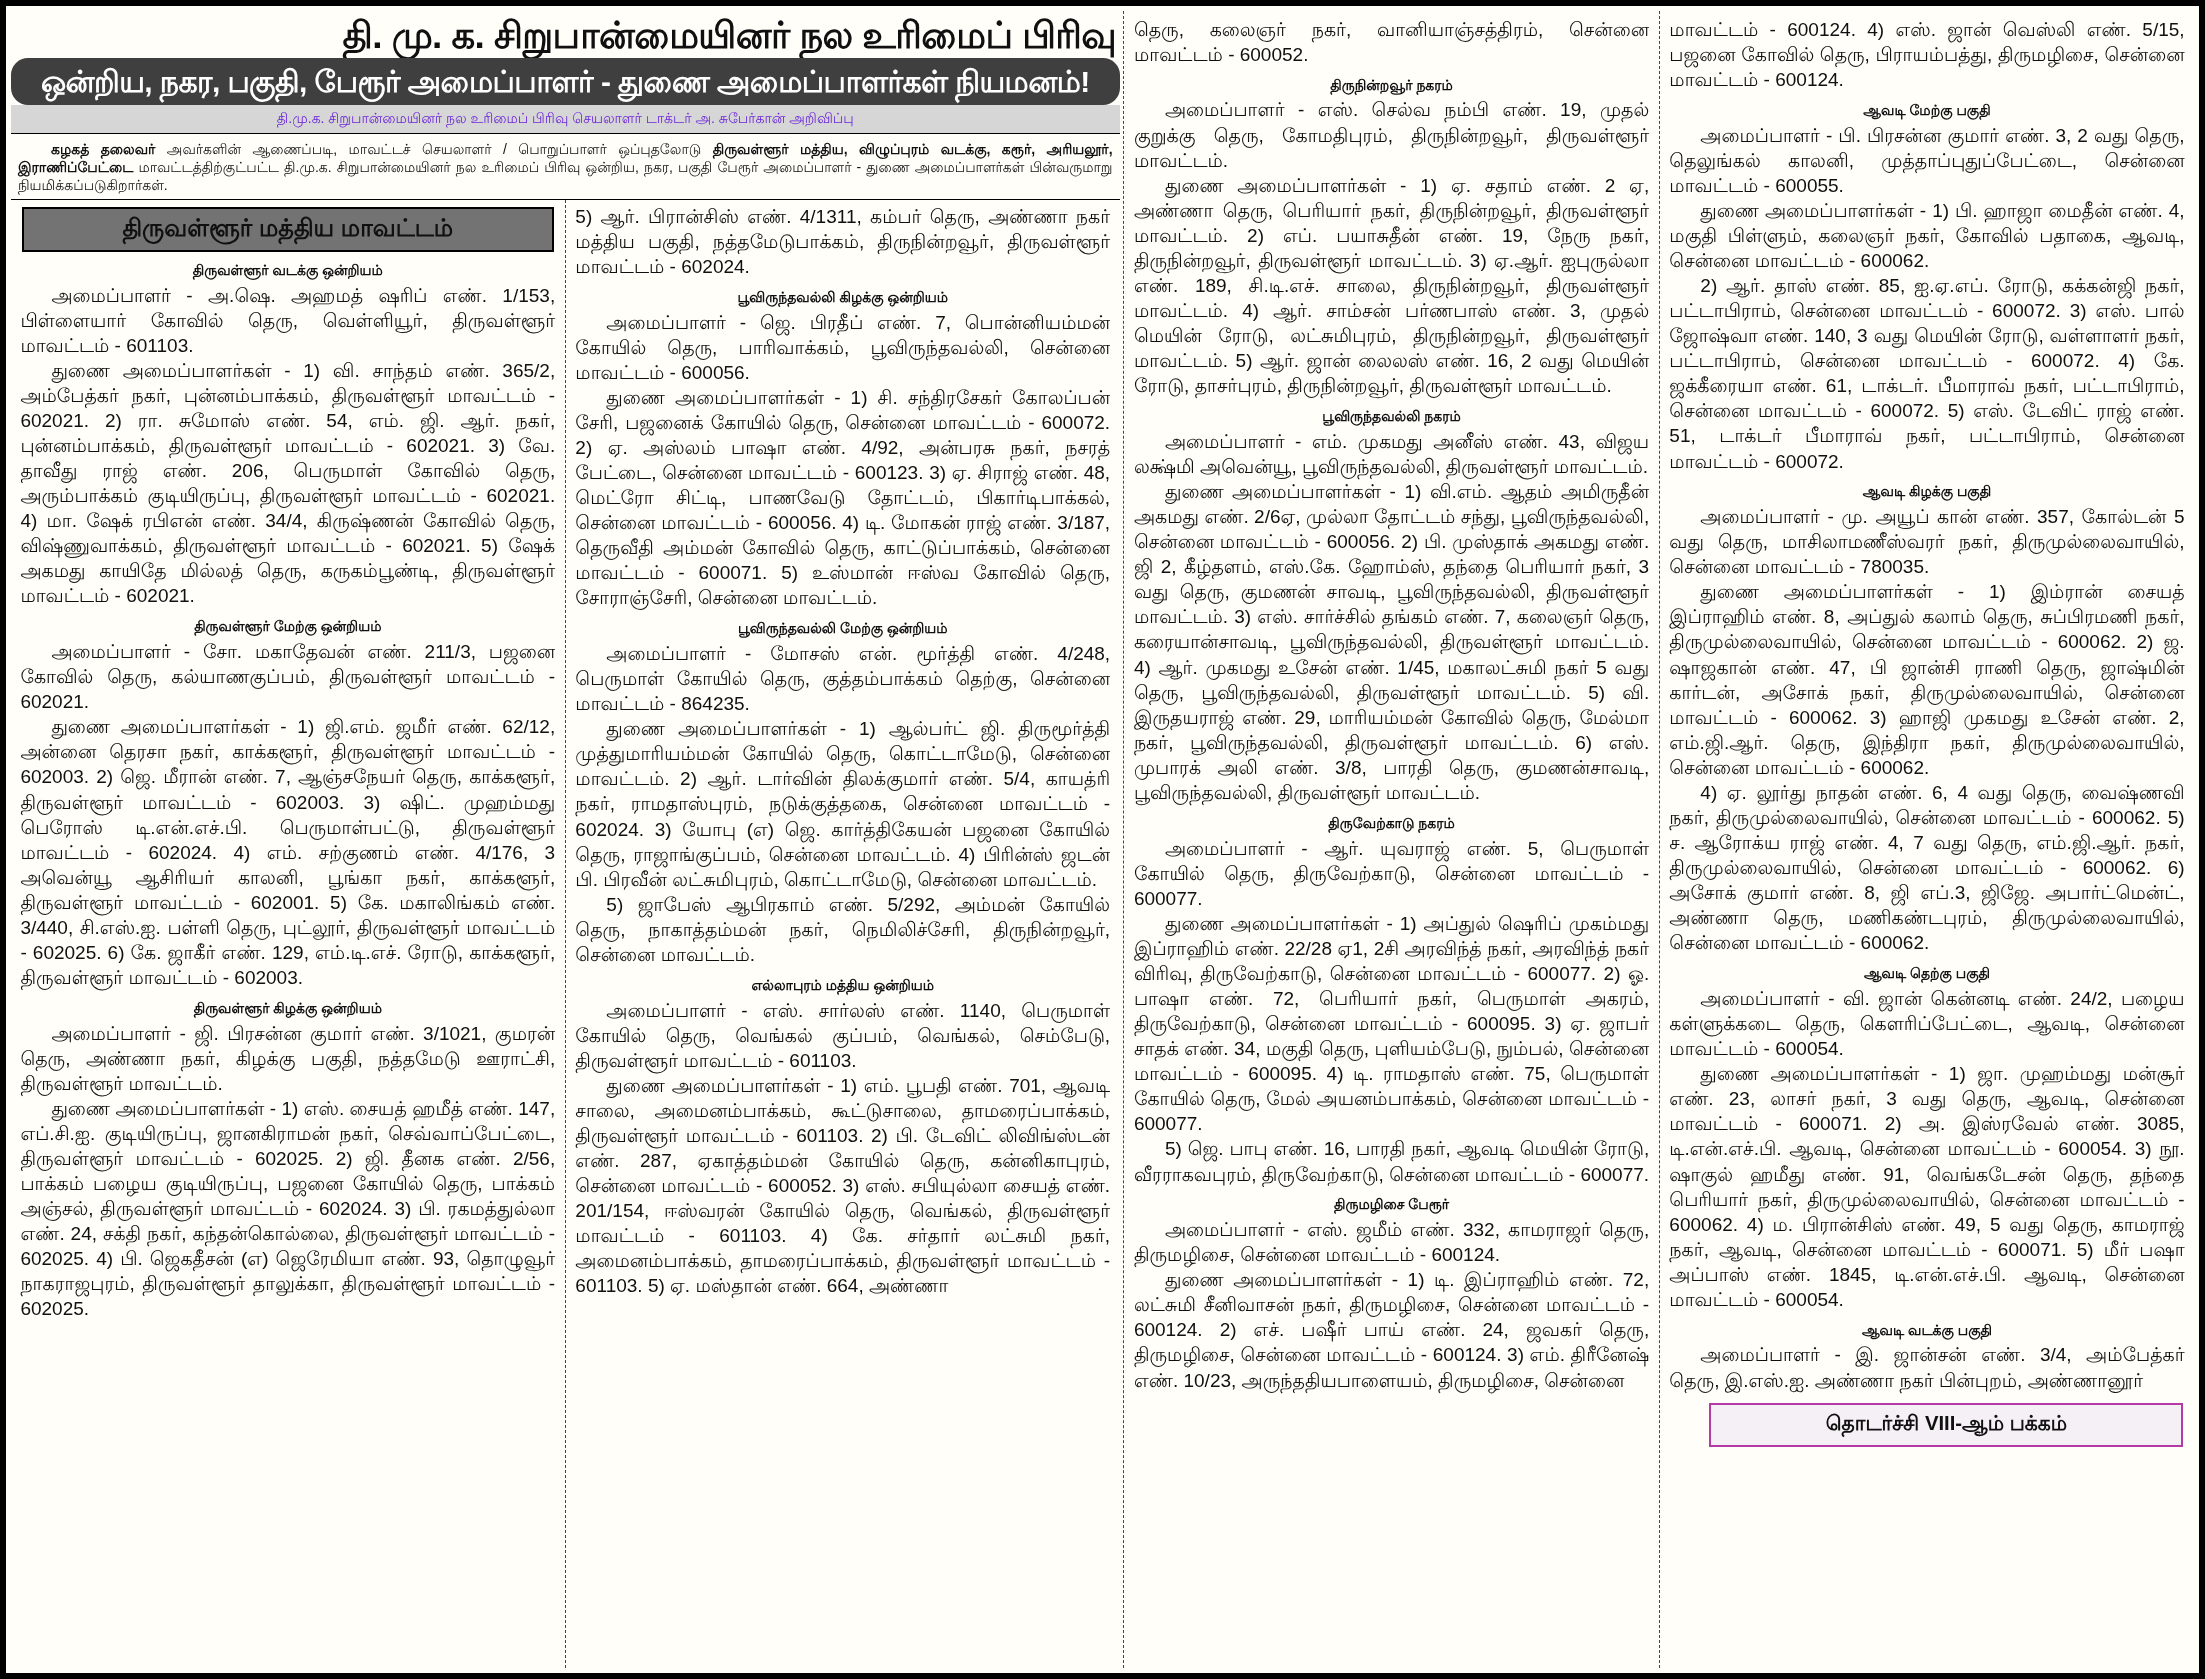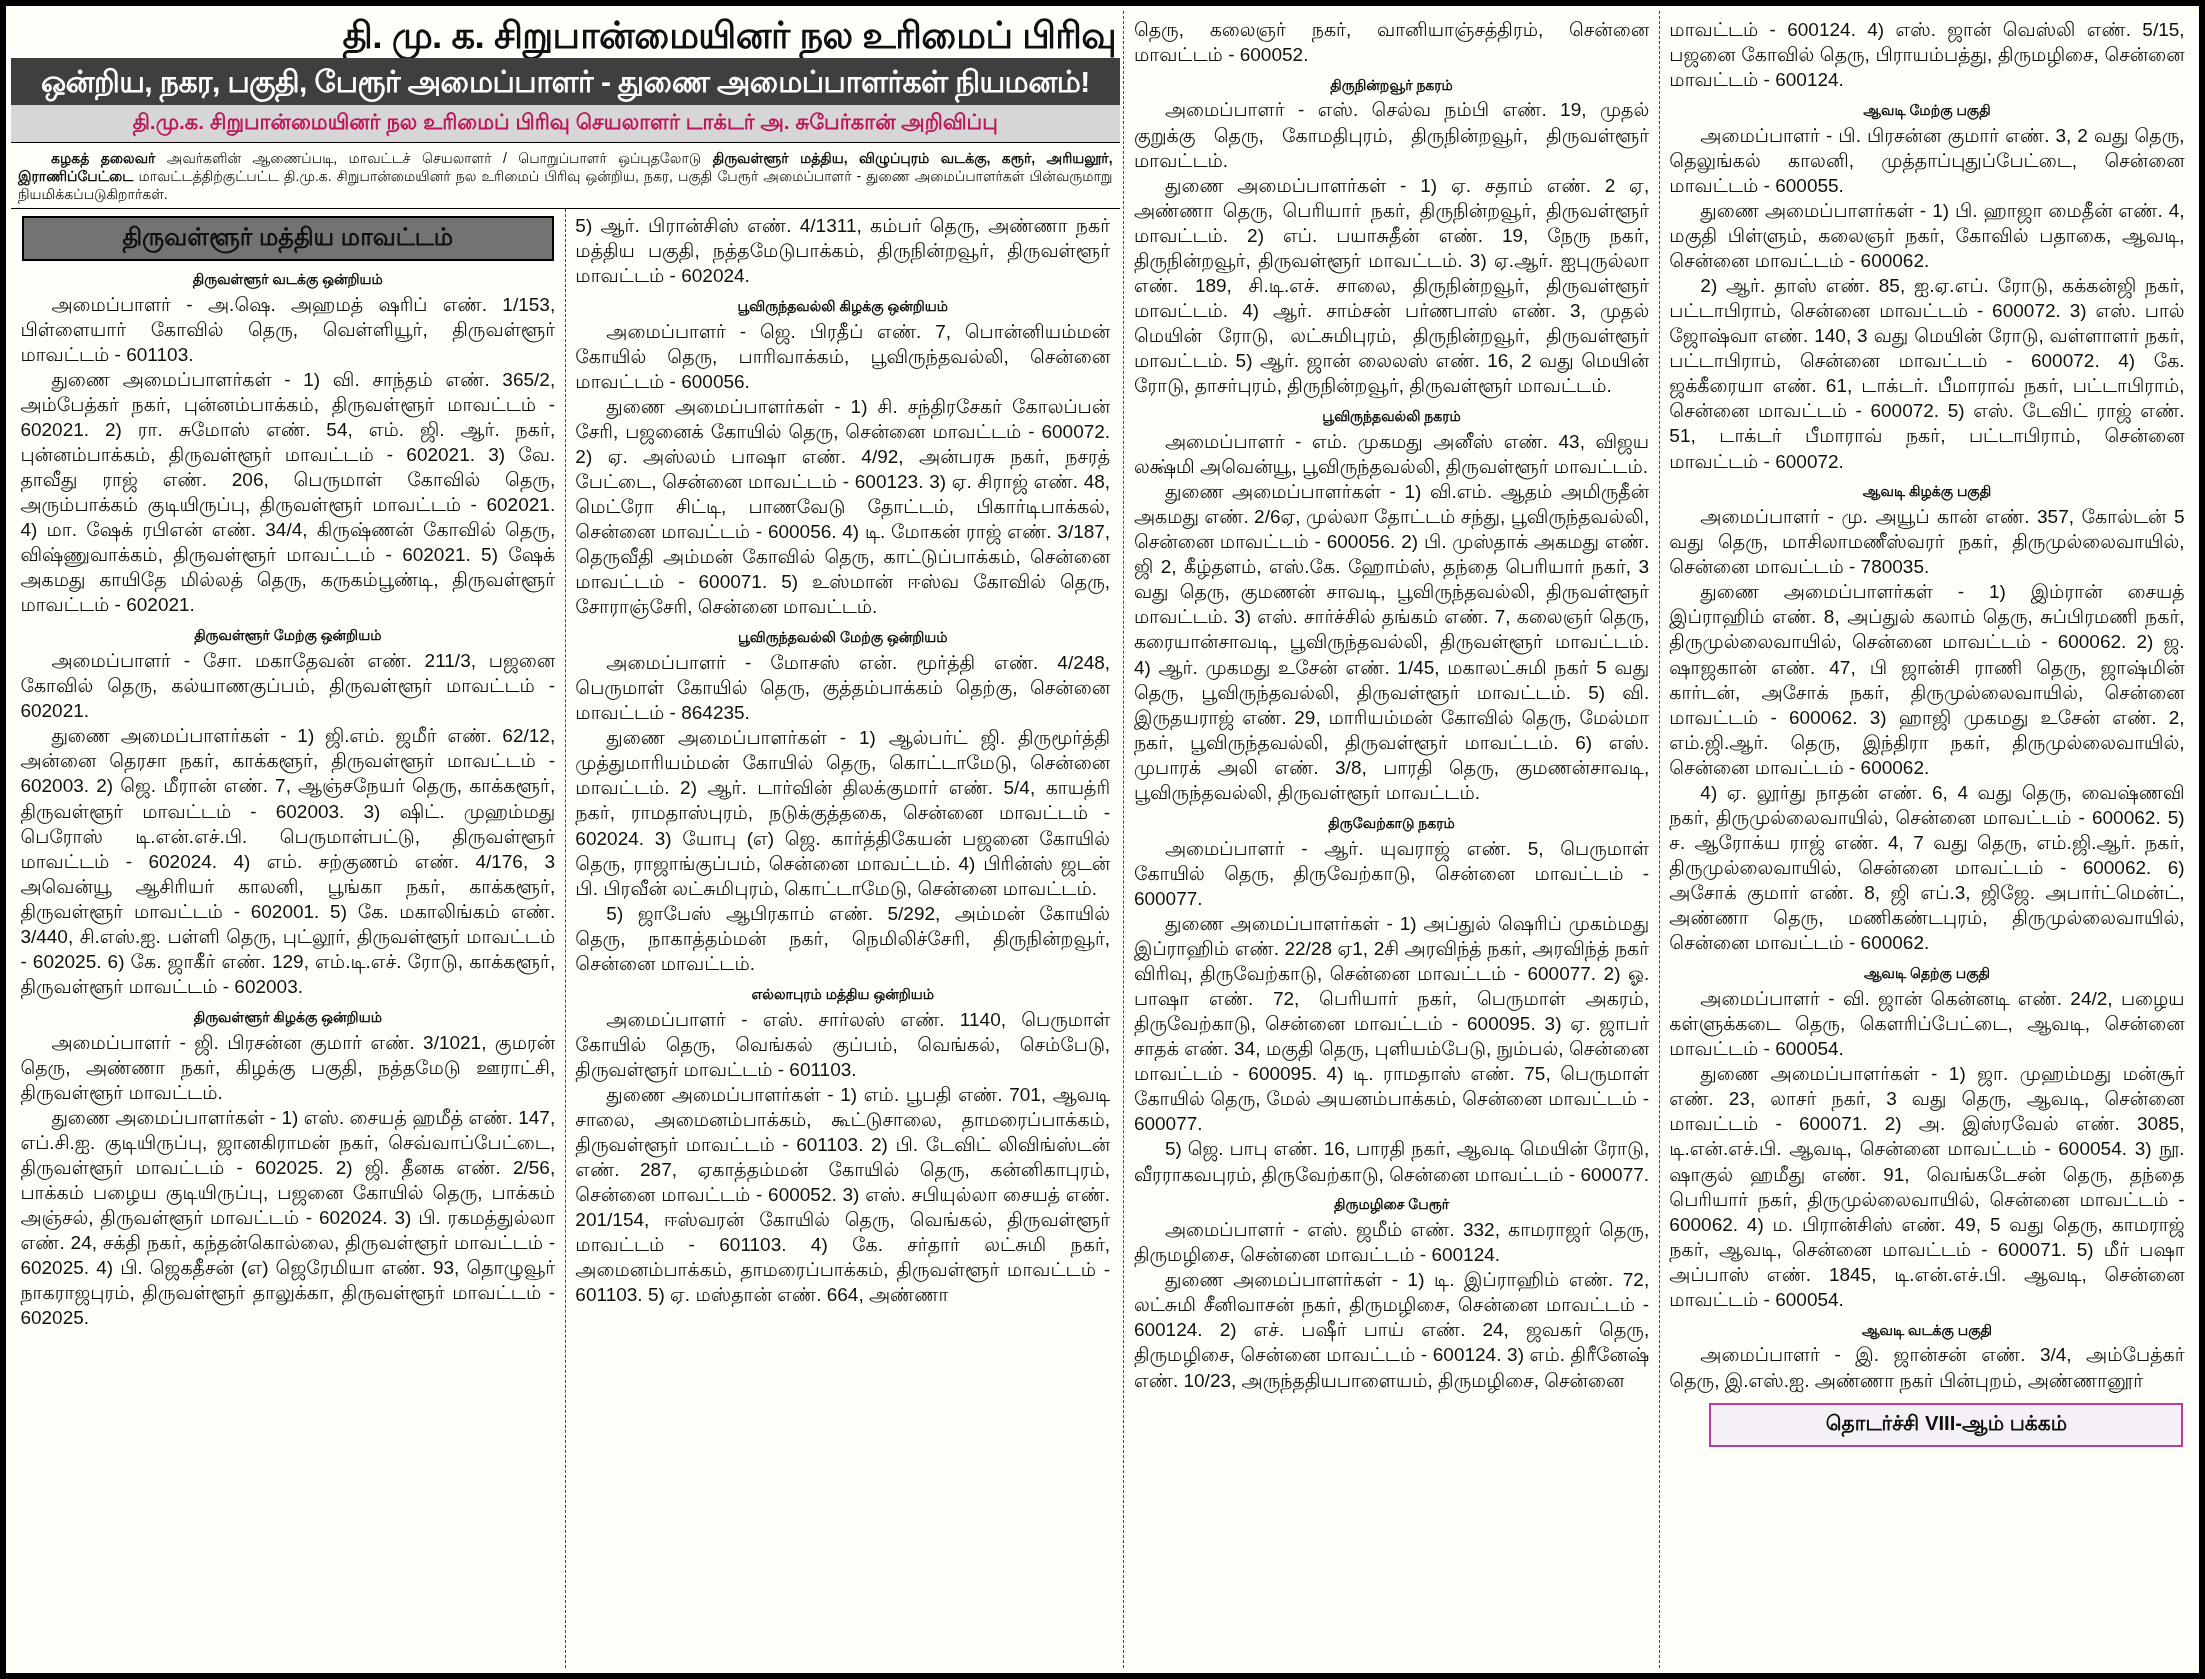--- a/index.html
+++ b/index.html
@@ -29,23 +29,24 @@
     font-size: 37px; font-weight: bold; text-align: right;
     line-height: 1.08; padding: 4.8px 3.6px 2.4px;
     white-space: nowrap; overflow: hidden;
     letter-spacing: -0.6px;
   }
   .mast-l2 {
     color: #fff; font-size: 30px; font-weight: bold; text-align: center;
     padding: 7.2px 3.6px; line-height: 1.1;
     white-space: nowrap; overflow: hidden;
     letter-spacing: -0.6px;
+    border-radius: 17px;
   }
   .mast-l3 {
-    color: #be185d; font-size: 21px; font-weight: bold; text-align: center;
+    color: #6d28d9; font-size: 14px; font-weight: normal; text-align: center;
     padding: 4.8px 3.6px;
     white-space: nowrap; overflow: hidden;
   }
   .intro {
     font-size: 14px; line-height: 1.3; text-align: justify;
     padding: 6px 7.2px 4.8px; text-indent: 33px;
     border-bottom: 1.2px solid #000;
   }
   .cols2 { flex: 1; display: flex; min-height: 0; }
   .col {

